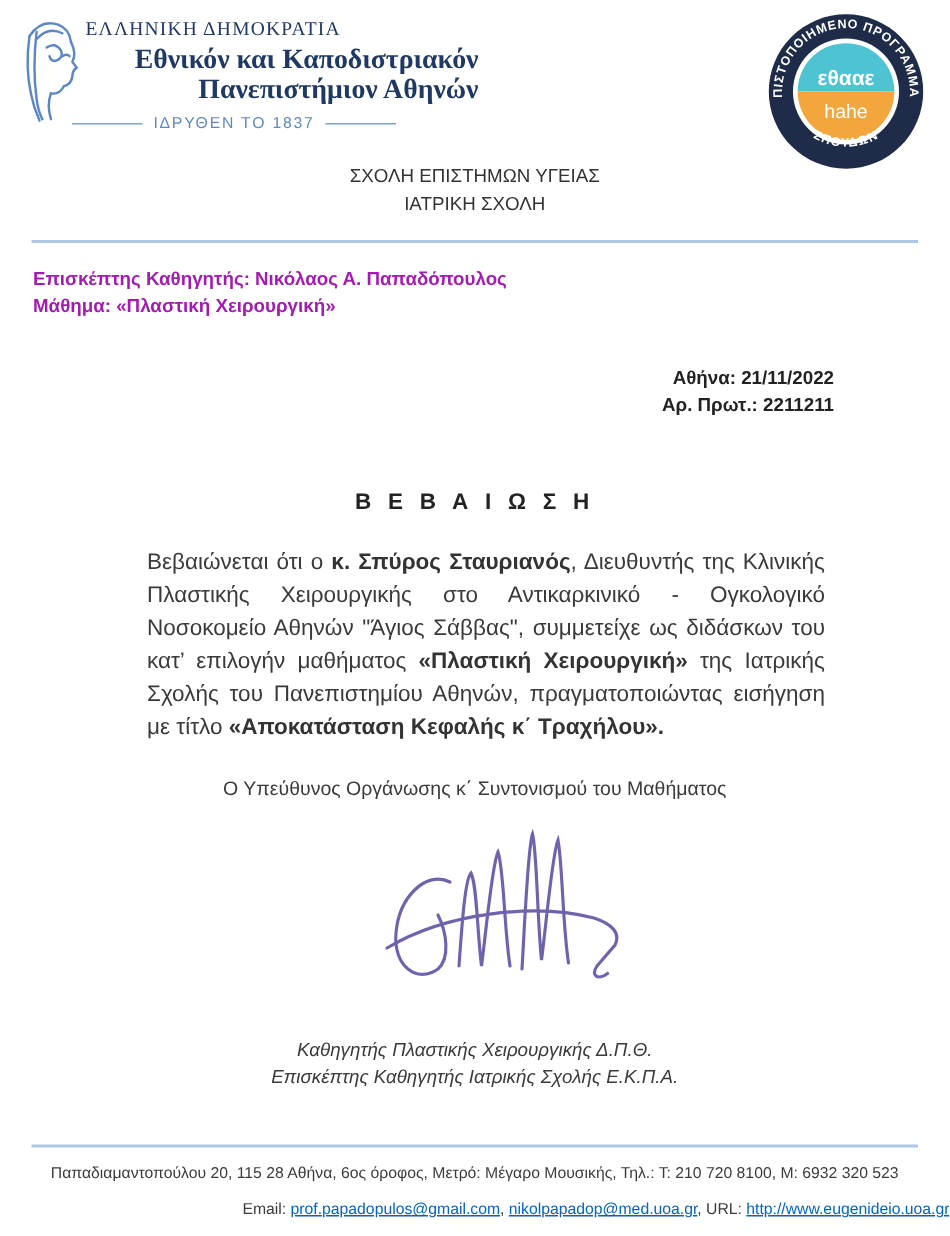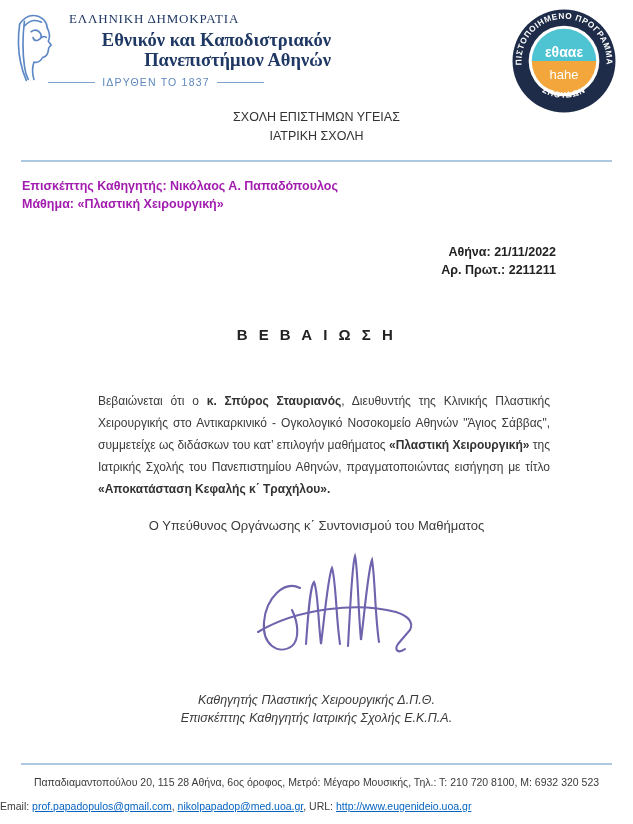--- a/index.html
+++ b/index.html
@@ -4,21 +4,21 @@
 <style>
   html,body { margin:0; padding:0; background:#ffffff; }
   .page {
     position:relative; width:633px; height:824px; background:#ffffff;
     font-family:"Liberation Sans", sans-serif; color:#333333; overflow:hidden;
   }
 
   
   .athena-logo { position:absolute; left:12px; top:10px; width:42px; height:74px; }
   .header-text { position:absolute; left:57px; top:11px; width:262px;
-                 font-family:"Liberation Serif", serif; color:#1f3864;margin-left:12px; }
+                 font-family:"Liberation Serif", serif; color:#1f3864; }
   .republic   { font-size:13px; letter-spacing:0.8px; margin:0 0 3px 0; }
   .uni-name   { font-size:18.5px; font-weight:bold; line-height:20px; margin:0;text-align:right; }
   .founded-row{ position:absolute; left:48px; top:76px; width:216px; display:flex;
                 align-items:center; color:#5e88bd; font-family:Liberation Sans, sans-serif;
                 font-size:10.5px; letter-spacing:1.2px; white-space:nowrap; }
   .founded-row::before, .founded-row::after { content:""; flex:1; height:1px; background:#7da3cd; }
   .founded-row::before { margin-right:7px; }
   .founded-row::after  { margin-left:7px; }
 
   .badge { position:absolute; left:512px; top:9px; width:104px; height:104px; }
@@ -33,39 +33,39 @@
 
   
   .info-left { position:absolute; left:22px; top:177px; font-size:12.5px; font-weight:bold;
                color:#a21caf; line-height:18px; }
   .meta-right { position:absolute; right:77px; top:243px; text-align:right; font-size:12.5px;
                 font-weight:bold; color:#222; line-height:18px; }
 
   
   .cert-title { position:absolute; left:0; top:326px; width:100%; text-align:center;
                 font-size:15px; font-weight:bold; letter-spacing:3.5px; color:#222; }
-  .cert-body  { position:absolute; left:98px; top:390px; width:452px; font-size:12px;
+  .cert-body  { position:absolute; left:98px; top:364px; width:452px; font-size:15px;
                 line-height:22px; text-align:justify; color:#3a3a3a; margin:0; }
   .cert-body b { color:#333; }
 
   
   .role-line { position:absolute; left:0; top:518px; width:100%; text-align:center;
                font-size:13px; color:#3a3a3a; }
   .signature-svg { position:absolute; left:248px; top:546px; width:172px; height:116px; }
   .sig-name   { position:absolute; left:0; top:668px; width:100%; text-align:center;
                 font-size:13px; color:#333; }
   .sig-title  { position:absolute; left:0; width:100%; text-align:center; font-style:italic;
                 font-size:12.5px; color:#3a3a3a; }
   .sig-title-1 { top:693px; }
   .sig-title-2 { top:711px; }
 
   
   .footer-address { position:absolute; left:0; top:776px; width:100%; text-align:center;
                     font-size:10.5px; color:#3b3b3b; }
-  .footer-contact { position:absolute; left:0; top:800px; width:100%; text-align:left;
+  .footer-contact { position:absolute; left:0; top:800px; width:100%; text-align:right;
                     font-size:10.5px; color:#3b3b3b; }
   .footer-contact a { color:#0563c1; text-decoration:underline; }
 </style>
 </head>
 <body>
 
 <div class="page">
 
   <svg class="athena-logo" viewBox="0 0 44 76">
     <g fill="none" stroke="#5b87c5" stroke-width="1.7" stroke-linecap="round">

